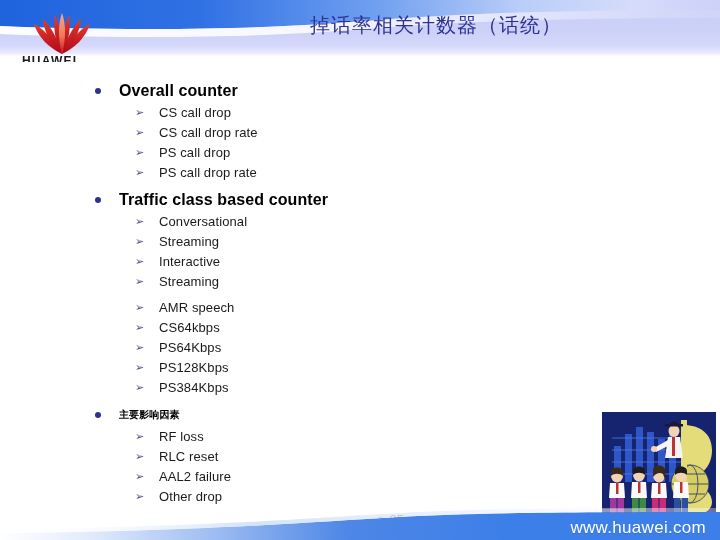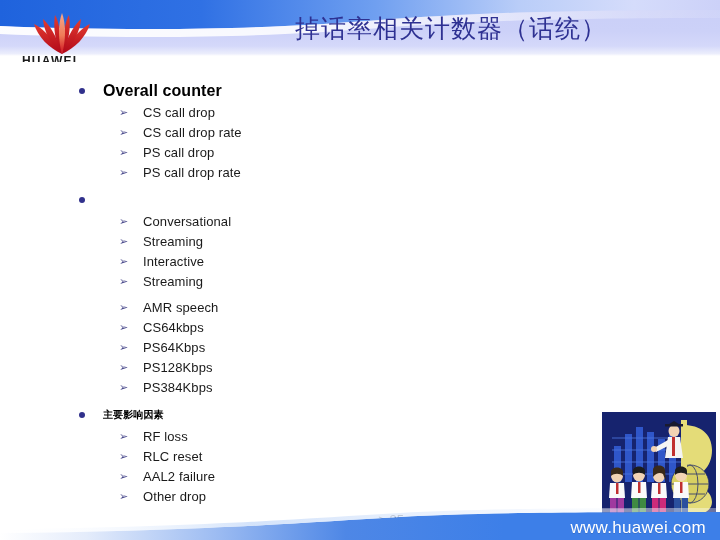--- a/index.html
+++ b/index.html
@@ -42,26 +42,26 @@
         #c9cef7 0%, #ccd1f8 55%, #d4d8fa 82%, #eceefc 96%, #ffffff 100%);
   }
   .header-swoosh {
     position: absolute;
     left: 0; top: 0;
     width: 720px;
     height: 62px;
   }
   .header-title {
     position: absolute;
-    left: 191px;
+    left: 176px;
     top: 12px;
     width: 520px;
     text-align: center;
     font-family: "DejaVu Sans", "Liberation Sans", sans-serif;
-    font-size: 25px;
+    font-size: 20px;
     font-weight: 400;
     color: #2e3192;
     letter-spacing: 1px;
     white-space: nowrap;
   }
 
   
   .logo {
     position: absolute;
     left: 22px;
@@ -82,20 +82,21 @@
     letter-spacing: 1.2px;
     color: #1a1a1a;
   }
 
   
   .content {
     position: absolute;
     left: 0;
     top: 80px;
     width: 616px;
+    padding-left: 16px;
   }
   .group { margin: 0 0 4px 0; }
 
   .l1 {
     position: relative;
     padding-left: 103px;
     font-size: 16px;
     font-weight: bold;
     color: #000000;
     line-height: 21px;
@@ -252,21 +253,21 @@
       <div class="group">
         <div class="l1"><span class="dot"></span><span>Overall counter</span></div>
         <div class="sub">
           <div class="l2"><span class="arrow">➢</span><span>CS call drop</span></div>
           <div class="l2"><span class="arrow">➢</span><span>CS call drop rate</span></div>
           <div class="l2"><span class="arrow">➢</span><span>PS call drop</span></div>
           <div class="l2"><span class="arrow">➢</span><span>PS call drop rate</span></div>
         </div>
       </div>
       <div class="group">
-        <div class="l1"><span class="dot"></span></div>
+        <div class="l1"><span class="dot"></span><span>Traffic class based counter</span></div>
         <div class="sub">
           <div class="l2"><span class="arrow">➢</span><span>Conversational</span></div>
           <div class="l2"><span class="arrow">➢</span><span>Streaming</span></div>
           <div class="l2"><span class="arrow">➢</span><span>Interactive</span></div>
           <div class="l2"><span class="arrow">➢</span><span>Streaming</span></div>
         </div>
       </div>
       <div class="group">
         <div class="sub">
           <div class="l2"><span class="arrow">➢</span><span>AMR speech</span></div>

